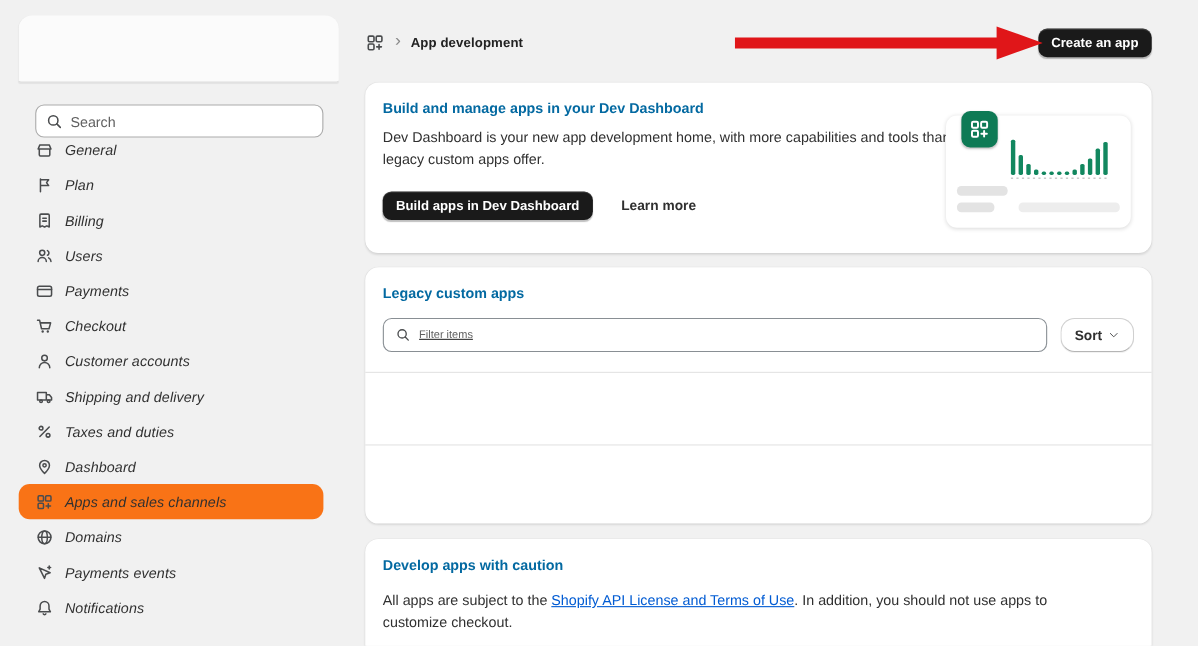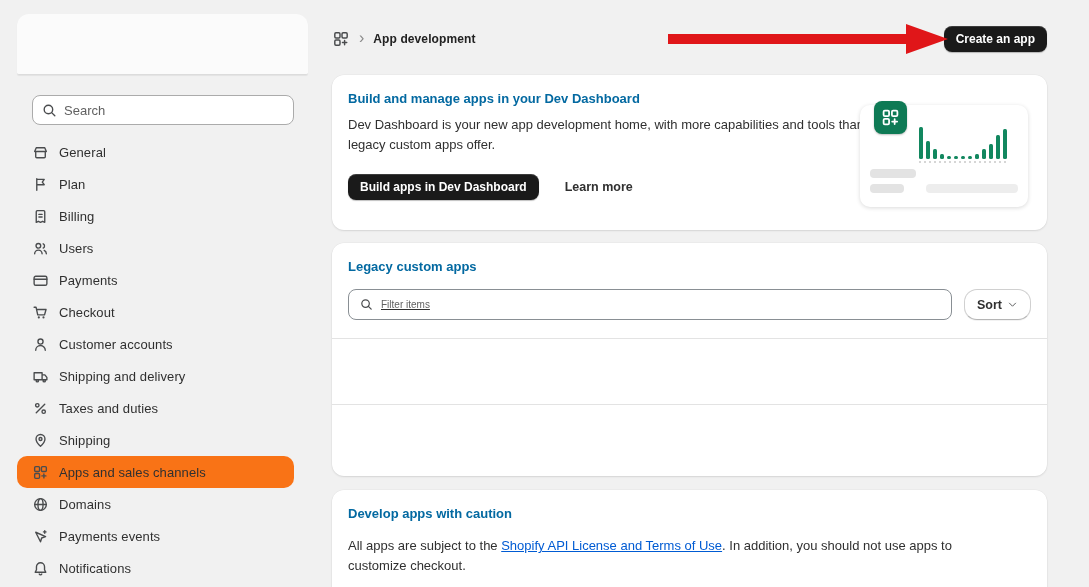--- a/index.html
+++ b/index.html
@@ -23,21 +23,21 @@
   .search-box {
     position:absolute; left:32px; top:95px; width:262px; height:30px;
     background:#fff; border:1px solid #ababab; border-radius:8px;
     display:flex; align-items:center; padding:0 8px; gap:6px;
   }
   .search-box input {
     border:none; outline:none; background:transparent; flex:1;
     font-family:"Liberation Sans", sans-serif; font-size:13px; color:#737373;
   }
   .search-box input::placeholder { color:#616161; }
-  .nav { position:absolute; left:17px; top:136px; width:277px; }
+  .nav { position:absolute; left:17px; top:120px; width:277px;font-style:italic; }
   .nav-item {
     display:flex; align-items:center; gap:10px; height:32px;
     padding:0 8px 0 15px; border-radius:10px; cursor:pointer;
   }
   .nav-item.selected { background:#f97316; }
   .nav-label { font-size:13px; color:#303030; letter-spacing:.1px; }
   .nav-icon { width:17px; height:17px; display:inline-flex; }
   .nav-icon svg, .icon svg { width:100%; height:100%; }
   .ic { stroke:#4a4c4e; stroke-width:1.3; fill:none; stroke-linecap:round; stroke-linejoin:round; }
   .icf { fill:#4a4c4e; stroke:none; }
@@ -226,21 +226,21 @@
         <span class="nav-label">Taxes and duties</span>
       </div>
 
       <div class="nav-item">
         <span class="nav-icon">
           <svg viewBox="0 0 16 16">
               <path class="ic" d="M8 13.5S3.8 9.6 3.8 6.6a4.2 4.2 0 0 1 8.4 0c0 3-4.2 6.9-4.2 6.9z"></path>
               <circle class="ic" cx="8" cy="6.6" r="1.4"></circle>
             </svg>
         </span>
-        <span class="nav-label">Shipping</span>
+        <span class="nav-label">Dashboard</span>
       </div>
 
       <div class="nav-item selected">
         <span class="nav-icon">
           <svg viewBox="0 0 16 16">
               <rect class="ic" x="2.5" y="2.5" width="4.6" height="4.6" rx="1"></rect>
               <rect class="ic" x="8.9" y="2.5" width="4.6" height="4.6" rx="1"></rect>
               <rect class="ic" x="2.5" y="8.9" width="4.6" height="4.6" rx="1"></rect>
               <path class="ic" d="M11.2 9.3v3.8M9.3 11.2h3.8"></path>
             </svg>

